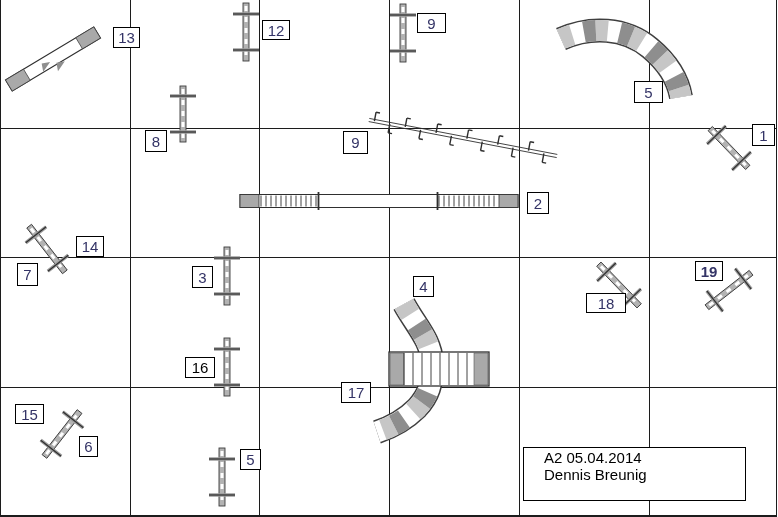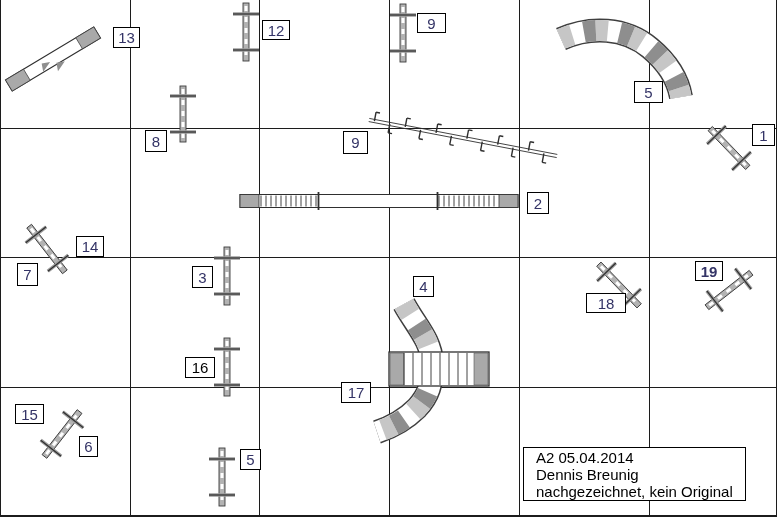--- a/index.html
+++ b/index.html
@@ -3,21 +3,21 @@
 <meta charset="utf-8">
 <style>
   html,body{margin:0;padding:0;background:#fff;}
   .stage{position:relative;width:778px;height:517px;background:#ffffff;overflow:hidden;
          font-family:"Liberation Sans",sans-serif;}
   .stage svg{position:absolute;left:0;top:0;}
   .num-box{position:absolute;box-sizing:border-box;background:#ffffff;border:1px solid #000;
            display:flex;align-items:center;justify-content:center;
            font-size:15px;line-height:1;color:#333366;}
   .info-box{position:absolute;box-sizing:border-box;background:#ffffff;border:1px solid #000;
-            padding:1px 12px;font-size:15px;line-height:17px;color:#000;white-space:nowrap;}
+            padding:1px 20px;font-size:15px;line-height:17px;color:#000;white-space:nowrap;}
 </style>
 </head>
 <body>
 
 <div class="stage">
   <svg id="course-svg" width="778" height="517" viewBox="0 0 778 517">
       <g>
         <line x1="0.5" y1="0" x2="0.5" y2="515.5" stroke="#1c1c1c" stroke-width="1.3" shape-rendering="crispEdges"></line>
         <line x1="130" y1="0" x2="130" y2="515.5" stroke="#1c1c1c" stroke-width="1" shape-rendering="crispEdges"></line>
         <line x1="259.5" y1="0" x2="259.5" y2="515.5" stroke="#1c1c1c" stroke-width="1" shape-rendering="crispEdges"></line>
@@ -227,15 +227,14 @@
       <div class="num-box" style="left: 76px; top: 236px; width: 28px; height: 21px; color: rgb(51, 51, 102);">14</div>
       <div class="num-box" style="left: 15px; top: 404px; width: 29px; height: 20px; color: rgb(51, 51, 102);">15</div>
       <div class="num-box" style="left: 185px; top: 357px; width: 30px; height: 21px; color: #000000;">16</div>
       <div class="num-box" style="left: 341px; top: 362px; width: 30px; height: 21px; color: rgb(51, 51, 102); margin-top: 20px;">17</div>
       <div class="num-box" style="left: 586px; top: 293px; width: 40px; height: 20px; color: rgb(51, 51, 102);">18</div>
       <div class="num-box" style="left: 695px; top: 261px; width: 28px; height: 20px; color: rgb(51, 51, 102); font-weight: bold;">19</div>
     </div>
   <div class="info-box" id="info-box" style="left: 523px; top: 447px; width: 223px; height: 54px;">
     <div>A2 05.04.2014</div>
     <div>Dennis Breunig</div>
-    <div>nachgezeichnet, kein Original</div>
   </div>
 </div>
 
 </body></html>

